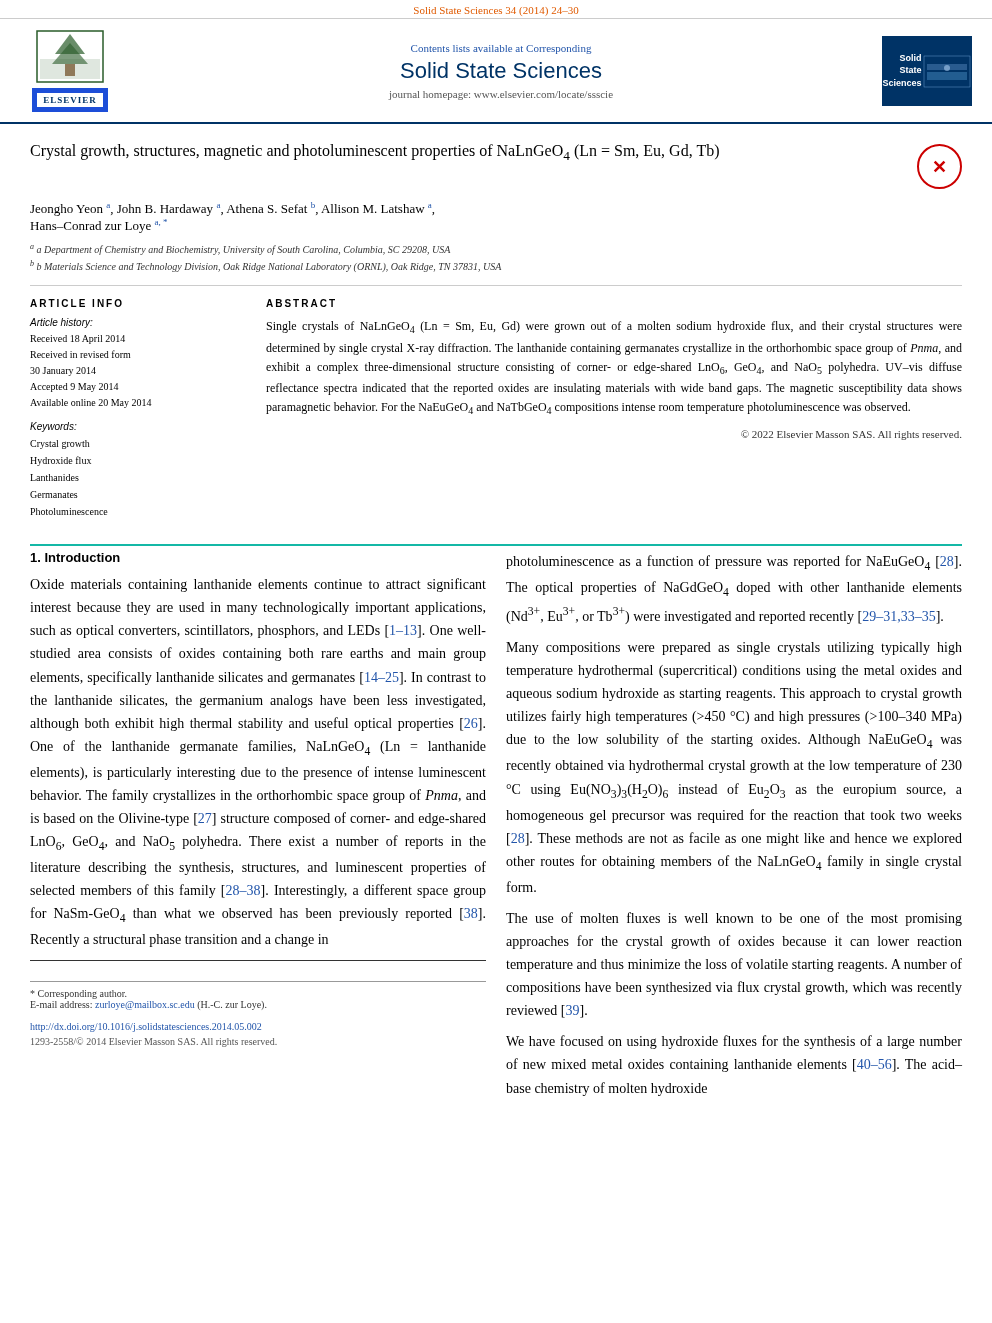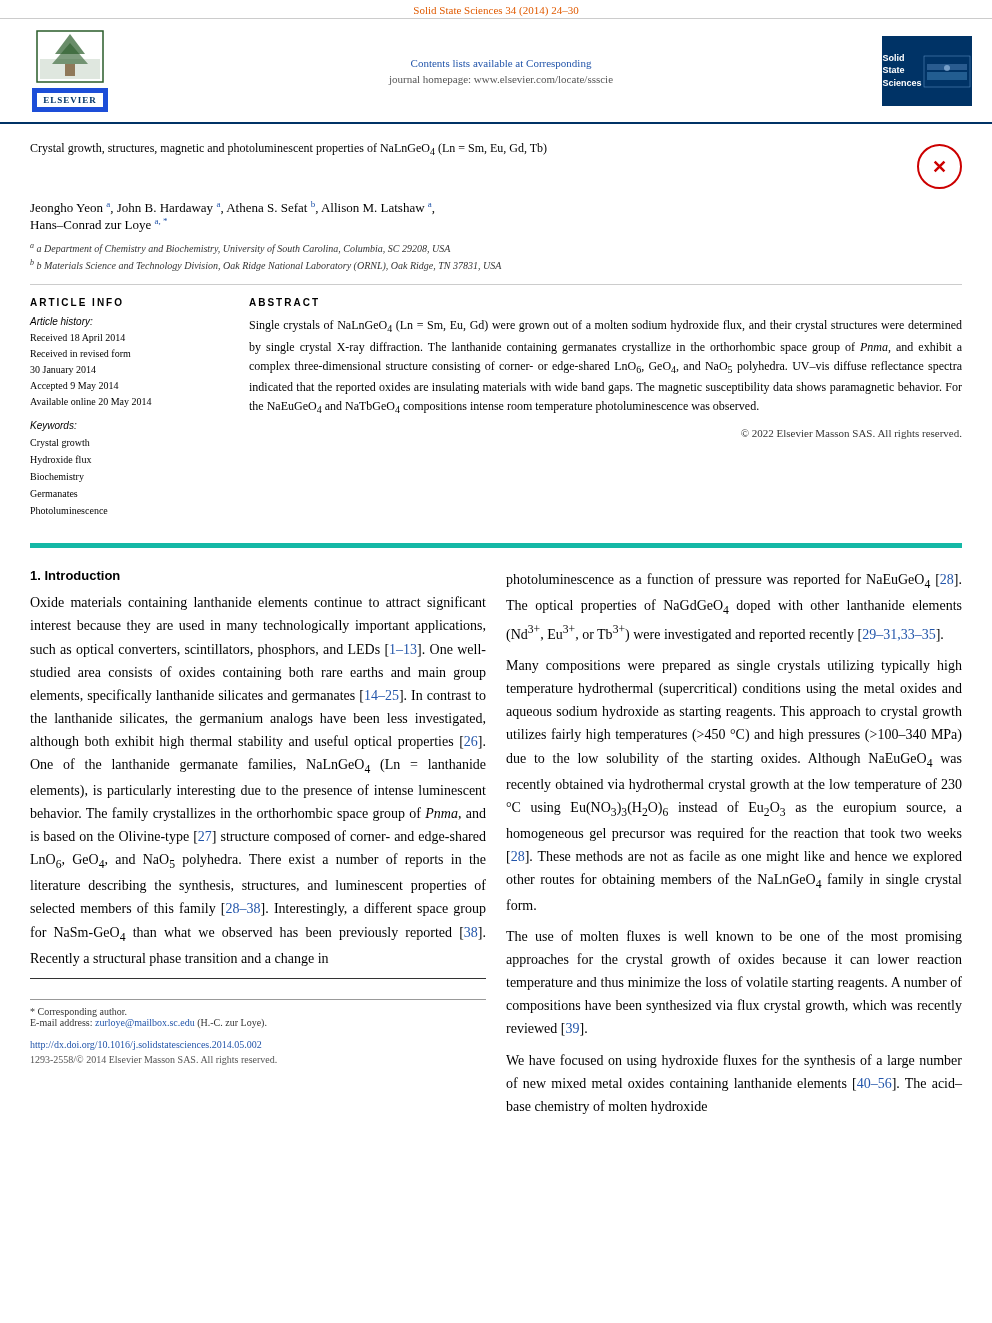--- a/index.html
+++ b/index.html
@@ -71,40 +71,40 @@
     }
     .journal-header .logo-right {
       width: 90px;
       height: 70px;
       background: #003366;
       display: flex;
       align-items: center;
       justify-content: center;
       color: white;
       font-size: 9px;
-      text-align: left;
+      text-align: right;
       font-family: Arial, sans-serif;
     }
 
     
     .article-container {
       padding: 16px 30px;
     }
 
     
     .article-title-section {
       display: flex;
       align-items: flex-start;
       margin-bottom: 10px;
     }
     .article-title-text {
       flex: 1;
     }
     .article-title-text h1 {
-      font-size: 12px;
+      font-size: 16px;
       font-weight: normal;
       line-height: 1.4;
       margin-bottom: 24px;
     }
     .crossmark {
       width: 45px;
       height: 45px;
       margin-left: 10px;
       margin-top: 4px;
       display: flex;
@@ -134,21 +134,21 @@
       margin-bottom: 10px;
       line-height: 1.6;
     }
     .affiliations sup {
       font-size: 8px;
     }
 
     
     .two-col {
       display: flex;
-      gap: 19px;
+      gap: 36px;
       border-top: 1px solid #ccc;
       padding-top: 12px;
       margin-bottom: 14px;
     }
 
     
     .article-info {
       width: 200px;
       flex-shrink: 0;
     }
@@ -200,22 +200,22 @@
       font-size: 11px;
       text-align: right;
       margin-top: 8px;
       color: #333;
     }
 
     
     .main-content {
       display: flex;
       gap: 20px;
-      border-top: 5px solid #14b8a6;
-      padding-top: 20px;
+      border-top: 2px solid #14b8a6;
+      padding-top: 4px;
     }
     .main-left {
       flex: 1;
     }
     .main-right {
       flex: 1;
     }
 
     .section-heading {
       font-size: 13px;
@@ -279,20 +279,21 @@
       <rect x="2" y="2" width="66" height="51" fill="none" stroke="#2a5c2a" stroke-width="1.5"></rect>
     </svg>
     <div class="elsevier-logo">ELSEVIER</div>
   </div>
 
   <div class="center-info">
     <div class="contents-link">
       <span>Contents lists available at</span>
       <span class="blue-link">Corresponding</span>
     </div>
+    <div class="journal-title">Solid State Sciences</div>
     <div class="homepage">journal homepage: www.elsevier.com/locate/ssscie</div>
   </div>
 
   <div class="logo-right">
     <div style="font-size:9px; font-weight:bold; line-height:1.4; font-family:Arial,sans-serif;">
       Solid<br>State<br>Sciences
     </div>
     <div style="margin-top:4px;">
       <svg width="50" height="35" viewBox="0 0 50 35">
         <rect width="50" height="35" fill="#003366"></rect>
@@ -336,21 +337,21 @@
         <p>30 January 2014</p>
         <p>Accepted 9 May 2014</p>
         <p>Available online 20 May 2014</p>
       </div>
 
       <div class="info-section">
         <h4>Keywords:</h4>
         <div class="keywords-list">
           <div>Crystal growth</div>
           <div>Hydroxide flux</div>
-          <div>Biochemistry</div>
+          <div>Lanthanides</div>
           <div>Germanates</div>
           <div>Photoluminescence</div>
         </div>
       </div>
     </div>
 
     <div class="abstract-col">
       <h3>ABSTRACT</h3>
       <div class="abstract-text">
         Single crystals of NaLnGeO<sub>4</sub> (Ln = Sm, Eu, Gd) were grown out of a molten sodium hydroxide flux, and their crystal structures were determined by single crystal X-ray diffraction. The lanthanide containing germanates crystallize in the orthorhombic space group of <em>Pnma</em>, and exhibit a complex three-dimensional structure consisting of corner- or edge-shared LnO<sub>6</sub>, GeO<sub>4</sub>, and NaO<sub>5</sub> polyhedra. UV–vis diffuse reflectance spectra indicated that the reported oxides are insulating materials with wide band gaps. The magnetic susceptibility data shows paramagnetic behavior. For the NaEuGeO<sub>4</sub> and NaTbGeO<sub>4</sub> compositions intense room temperature photoluminescence was observed.

